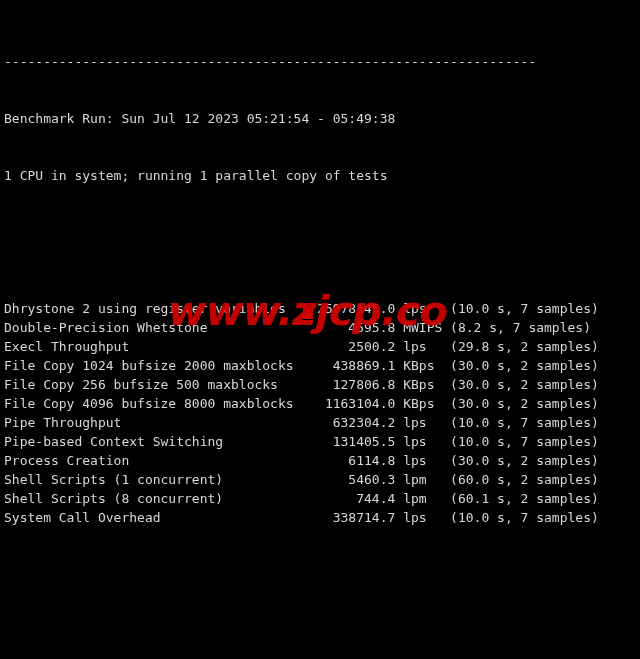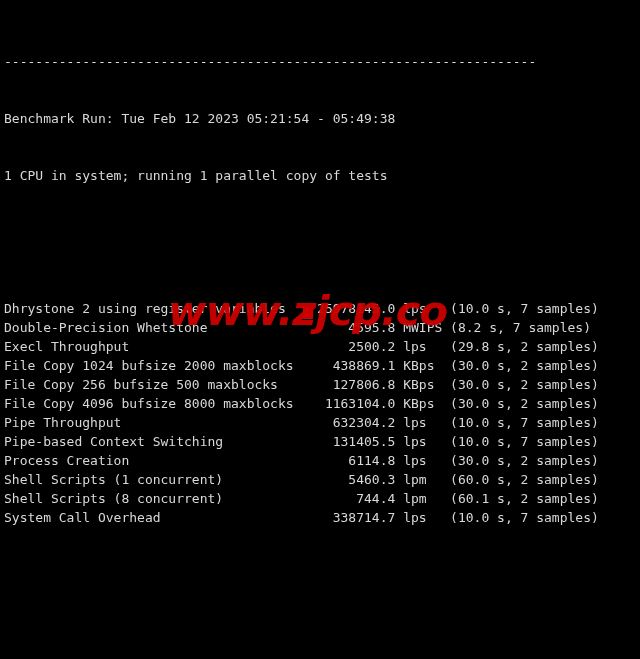--- a/index.html
+++ b/index.html
@@ -59,21 +59,21 @@
     pointer-events: none;
   }
 </style>
 </head>
 <body>
 
 <div id="terminal">
   <div class="screen">
 
     <div class="line">--------------------------------------------------------------------</div>
-    <div class="line">Benchmark Run: Tue Feb 12 2023 05:21:54 - 05:49:38</div>
+    <div class="line">Benchmark Run: Sun Jul 12 2023 05:21:54 - 05:49:38</div>
     <div class="line">1 CPU in system; running 1 parallel copy of tests</div>
     <div class="line blank"></div>
 
     <div id="results-block"><div class="line">Dhrystone 2 using register variables    25978145.0 lps   (10.0 s, 7 samples)</div><div class="line">Double-Precision Whetstone                  4595.8 MWIPS (8.2 s, 7 samples)</div><div class="line">Execl Throughput                            2500.2 lps   (29.8 s, 2 samples)</div><div class="line">File Copy 1024 bufsize 2000 maxblocks     438869.1 KBps  (30.0 s, 2 samples)</div><div class="line">File Copy 256 bufsize 500 maxblocks       127806.8 KBps  (30.0 s, 2 samples)</div><div class="line">File Copy 4096 bufsize 8000 maxblocks    1163104.0 KBps  (30.0 s, 2 samples)</div><div class="line">Pipe Throughput                           632304.2 lps   (10.0 s, 7 samples)</div><div class="line">Pipe-based Context Switching              131405.5 lps   (10.0 s, 7 samples)</div><div class="line">Process Creation                            6114.8 lps   (30.0 s, 2 samples)</div><div class="line">Shell Scripts (1 concurrent)                5460.3 lpm   (60.0 s, 2 samples)</div><div class="line">Shell Scripts (8 concurrent)                 744.4 lpm   (60.1 s, 2 samples)</div><div class="line">System Call Overhead                      338714.7 lps   (10.0 s, 7 samples)</div></div>
 
     <div class="line blank"></div>
 
     
 
     

